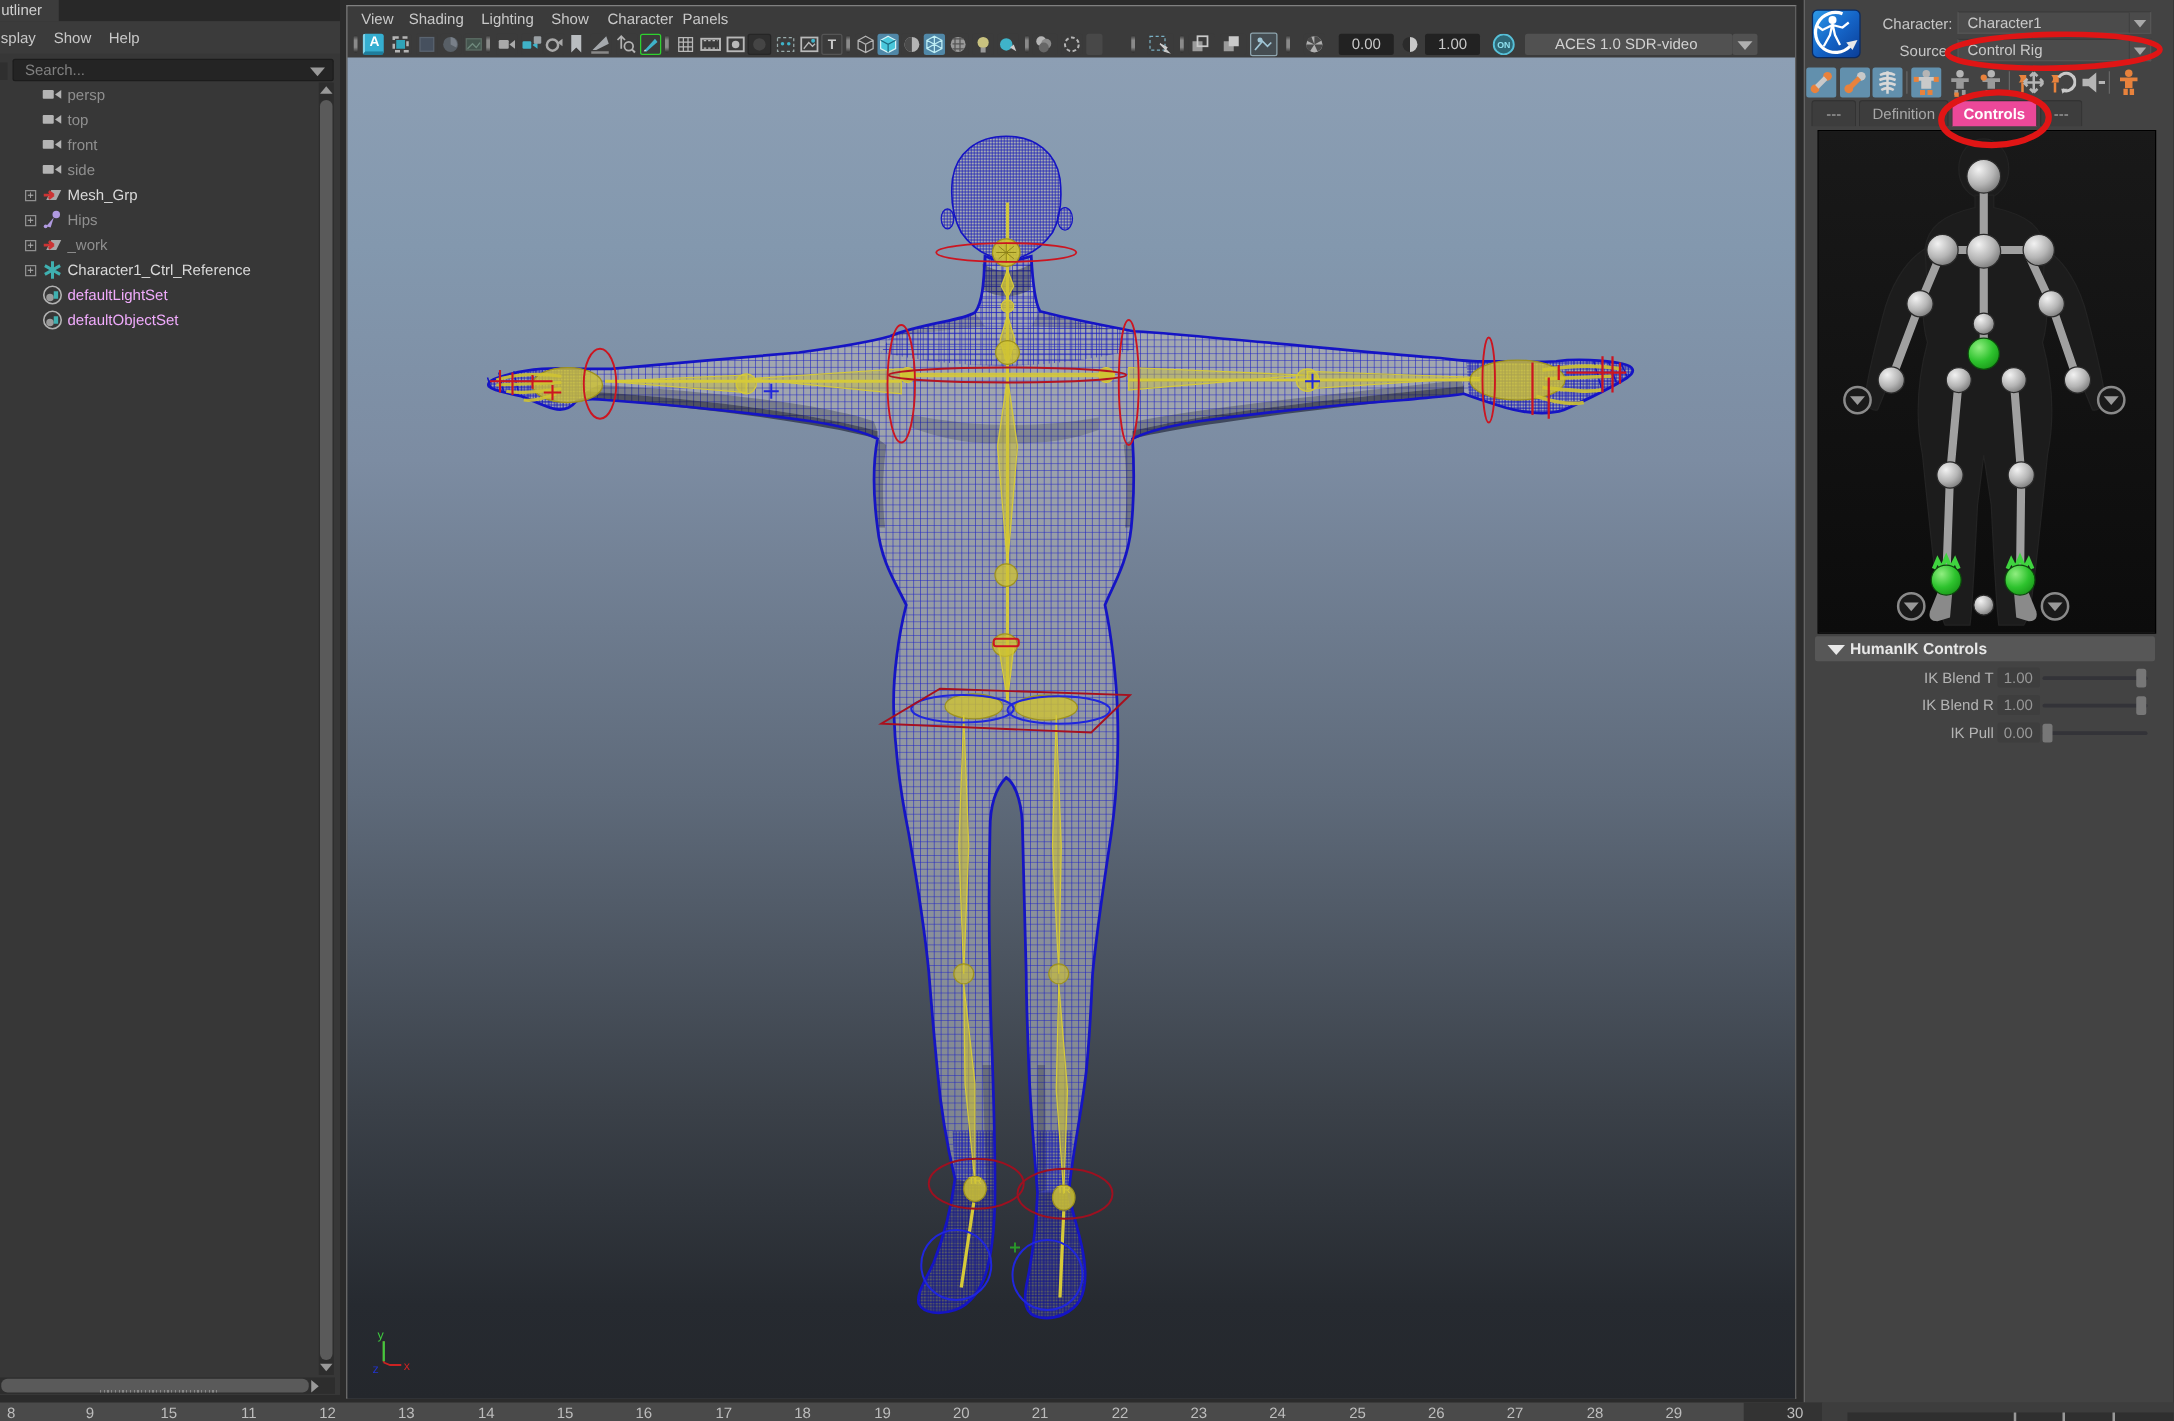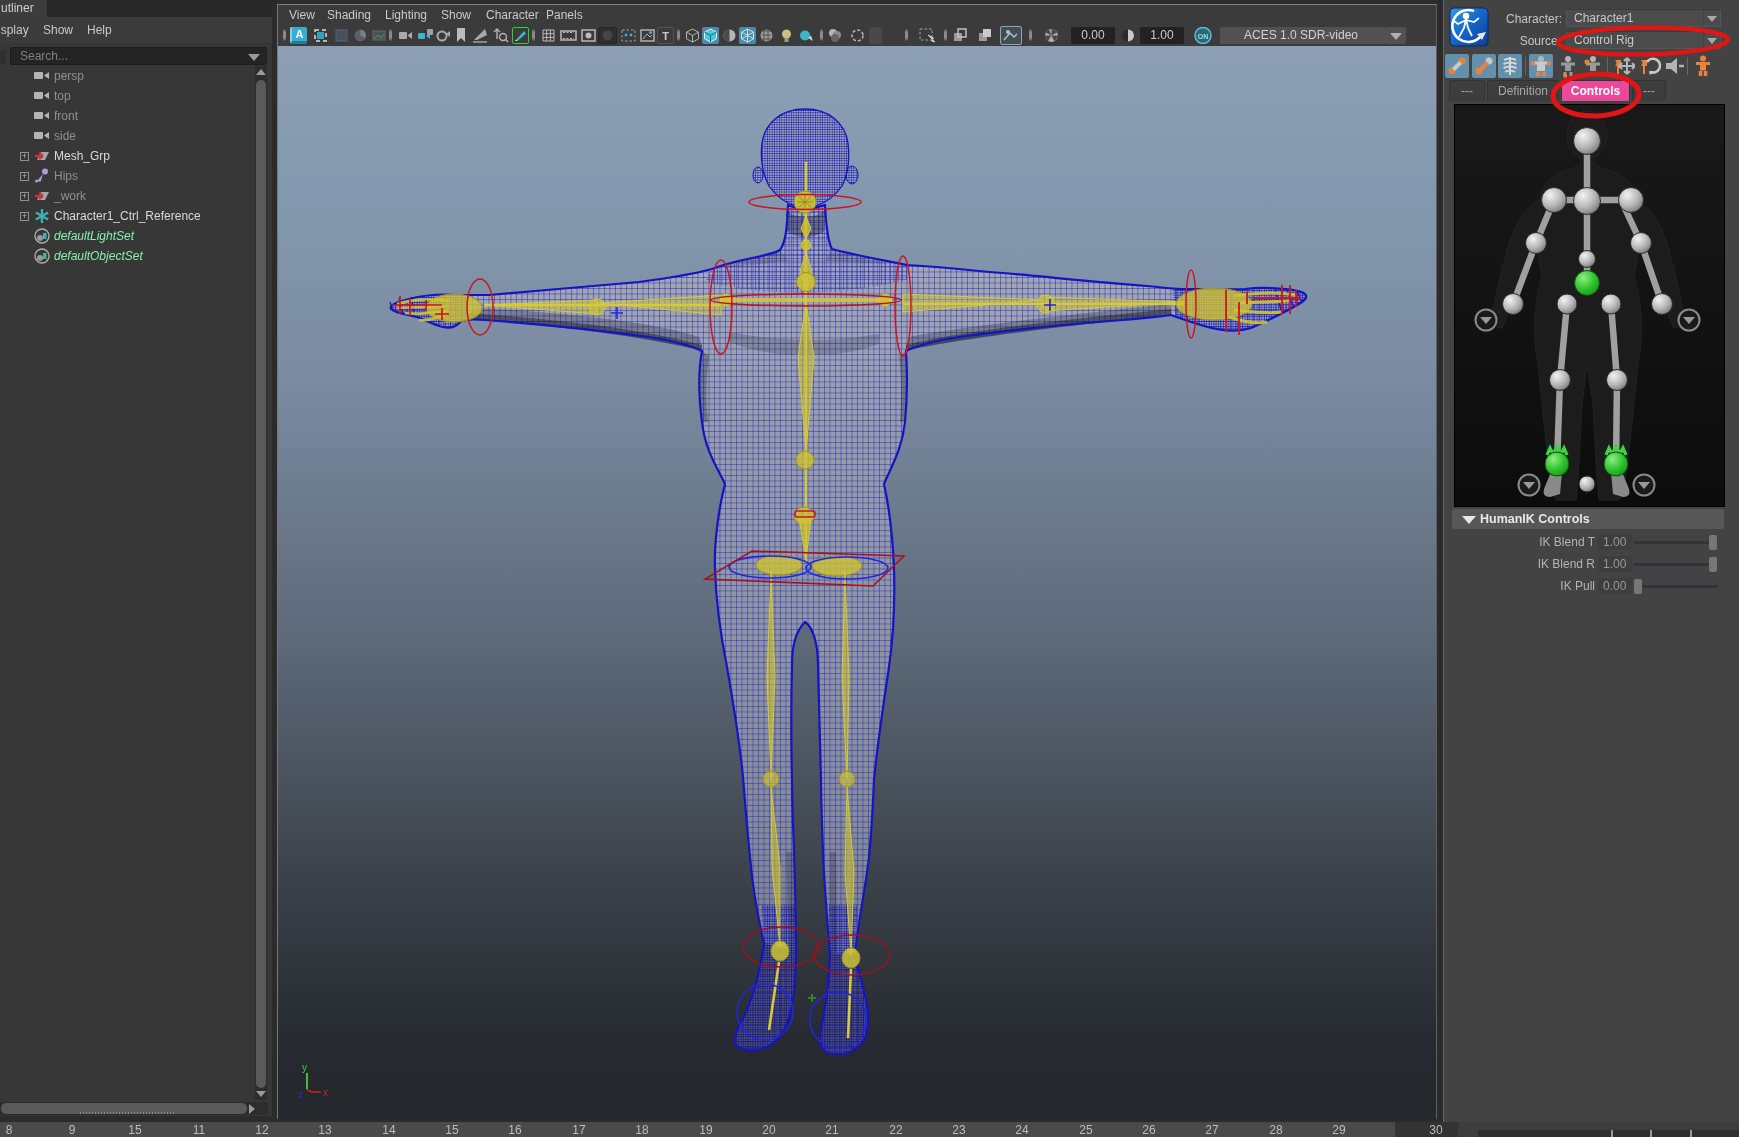--- a/index.html
+++ b/index.html
@@ -18,21 +18,21 @@
   #ol-search { position:absolute; left:10px; top:47px; width:257px; height:18px; background:#242424;
     border:1px solid #1c1c1c; border-radius:2px; color:#808080; font-size:12px; line-height:16px;
     padding-left:9px; }
   #ol-search .arr { position:absolute; right:6px; top:6px; width:0; height:0;
     border-left:6px solid transparent; border-right:6px solid transparent; border-top:7px solid #999; }
   .olrow { position:absolute; left:16px; width:250px; height:20px; font-size:12px; line-height:20px; }
   .olrow .txt { position:absolute; left:38px; top:0; }
   .olrow .plus { position:absolute; left:4px; top:6px; width:9px; height:9px; border:1px solid #909090;
      color:#b0b0b0; font-size:9px; line-height:7px; text-align:center; }
   .olrow svg { position:absolute; left:18px; top:2px; }
-  .gtxt { color:#8f8f8f; } .wtxt { color:#d9d9d9; } .ltxt { color:#86efac;font-style:italic; }
+  .gtxt { color:#8f8f8f; } .wtxt { color:#d9d9d9; } .ltxt { color:#f0abfc; }
   
   #ol-vsb { position:absolute; left:255px; top:66px; width:12px; height:1034px; background:#2d2d2d; }
   #ol-vsb .btn { position:absolute; left:0; width:12px; height:12px; }
   #ol-vsb .thumb { position:absolute; left:1px; top:14px; width:10px; height:1008px; background:#5a5a5a; border-radius:5px; }
   #ol-hsb { position:absolute; left:0px; top:1102px; width:268px; height:13px; background:#2d2d2d; }
   #ol-hsb .thumb { position:absolute; left:1px; top:1px; width:246px; height:11px; background:#5a5a5a; border-radius:5px; }
   .tri-up { width:0;height:0;border-left:5px solid transparent;border-right:5px solid transparent;border-bottom:6px solid #999; }
   .tri-dn { width:0;height:0;border-left:5px solid transparent;border-right:5px solid transparent;border-top:6px solid #999; }
   .tri-rt { width:0;height:0;border-top:5px solid transparent;border-bottom:5px solid transparent;border-left:6px solid #999; }
   

